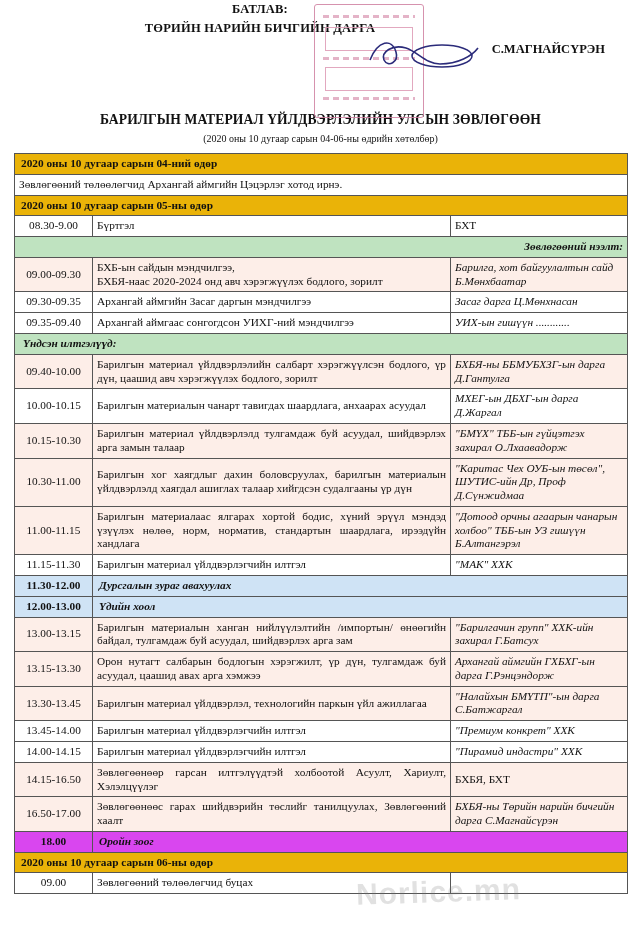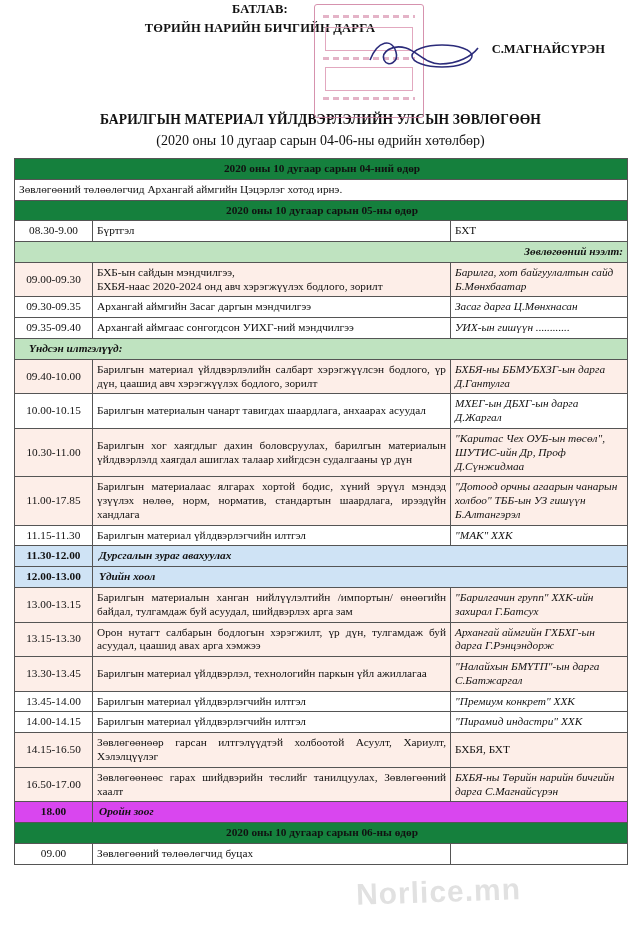--- a/index.html
+++ b/index.html
@@ -83,21 +83,21 @@
   
   .title {
     text-align: center;
     font-weight: bold;
     font-size: 13.6px;
     margin-top: 16px;
     letter-spacing: .1px;
   }
   .subtitle {
     text-align: center;
-    font-size: 14px;
+    font-size: 10px;
     margin-top: 5px;
     margin-bottom: 9px;
   }
 
   
   table.agenda {
     width: 613px;
     border-collapse: collapse;
     table-layout: fixed;
     font-size: 11.3px;
@@ -112,42 +112,42 @@
   col.c-desc  { width: 358px; }
   col.c-who   { width: 177px; }
 
   .t-time { text-align: center; white-space: nowrap; }
   .t-desc { text-align: justify; text-justify: inter-word; }
   .t-who  { font-style: italic; }
   .t-who.plain { font-style: normal; }
 
   
   tr.band-date td {
-    background: #15803d;
-    font-weight: bold;
-    text-align: center;
+    background: #eab308;
+    font-weight: bold;
+    text-align: left;
     padding-left: 6px;
     font-family: Liberation Serif, serif;
   }
   tr.band-note td {
     background: #ffffff;
   }
   tr.band-section td {
     background: #bfe3c0;
     font-weight: bold;
     font-style: italic;
     text-align: right;
     padding-left: 6px;
   }
   tr.band-section2 td {
     background: #bfe3c0;
     font-weight: bold;
     font-style: italic;
     text-align: left;
-    padding-left: 14px;
+    padding-left: 8px;
   }
   tr.band-photo td {
     background: #cfe3f5;
     font-weight: bold;
   }
   tr.band-lunch td {
     background: #cfe3f5;
     font-weight: bold;
   }
   tr.band-dinner td {
@@ -255,26 +255,31 @@
           <td class="t-time">09.40-10.00</td>
           <td class="t-desc">Барилгын материал үйлдвэрлэлийн салбарт хэрэгжүүлсэн бодлого, үр дүн, цаашид авч хэрэгжүүлэх бодлого, зорилт</td>
           <td class="t-who">БХБЯ-ны ББМУБХЗГ-ын дарга Д.Гантулга</td>
         </tr>
         <tr class="plainrow">
           <td class="t-time">10.00-10.15</td>
           <td class="t-desc">Барилгын материалын чанарт тавигдах шаардлага, анхаарах асуудал</td>
           <td class="t-who">МХЕГ-ын ДБХГ-ын дарга Д.Жаргал</td>
         </tr>
         <tr class="tint">
+          <td class="t-time">10.15-10.30</td>
+          <td class="t-desc">Барилгын материал үйлдвэрлэлд тулгамдаж буй асуудал, шийдвэрлэх арга замын талаар</td>
+          <td class="t-who">"БМҮХ" ТББ-ын гүйцэтгэх захирал О.Лхаавадорж</td>
+        </tr>
+        <tr class="tint">
           <td class="t-time">10.30-11.00</td>
           <td class="t-desc">Барилгын хог хаягдлыг дахин боловсруулах, барилгын материалын үйлдвэрлэлд хаягдал ашиглах талаар хийгдсэн судалгааны үр дүн</td>
           <td class="t-who">"Каритас Чех ОУБ-ын төсөл", ШУТИС-ийн Др, Проф Д.Сүнжидмаа</td>
         </tr>
         <tr class="tint">
-          <td class="t-time">11.00-17.85</td>
+          <td class="t-time">11.00-11.15</td>
           <td class="t-desc">Барилгын материалаас ялгарах хортой бодис, хүний эрүүл мэндэд үзүүлэх нөлөө, норм, норматив, стандартын шаардлага, ирээдүйн хандлага</td>
           <td class="t-who">"Дотоод орчны агаарын чанарын холбоо" ТББ-ын УЗ гишүүн Б.Алтангэрэл</td>
         </tr>
         <tr class="plainrow">
           <td class="t-time">11.15-11.30</td>
           <td class="t-desc">Барилгын материал үйлдвэрлэгчийн илтгэл</td>
           <td class="t-who">"МАК" ХХК</td>
         </tr>
         <tr class="band-photo">
           <td class="t-time">11.30-12.00</td>

